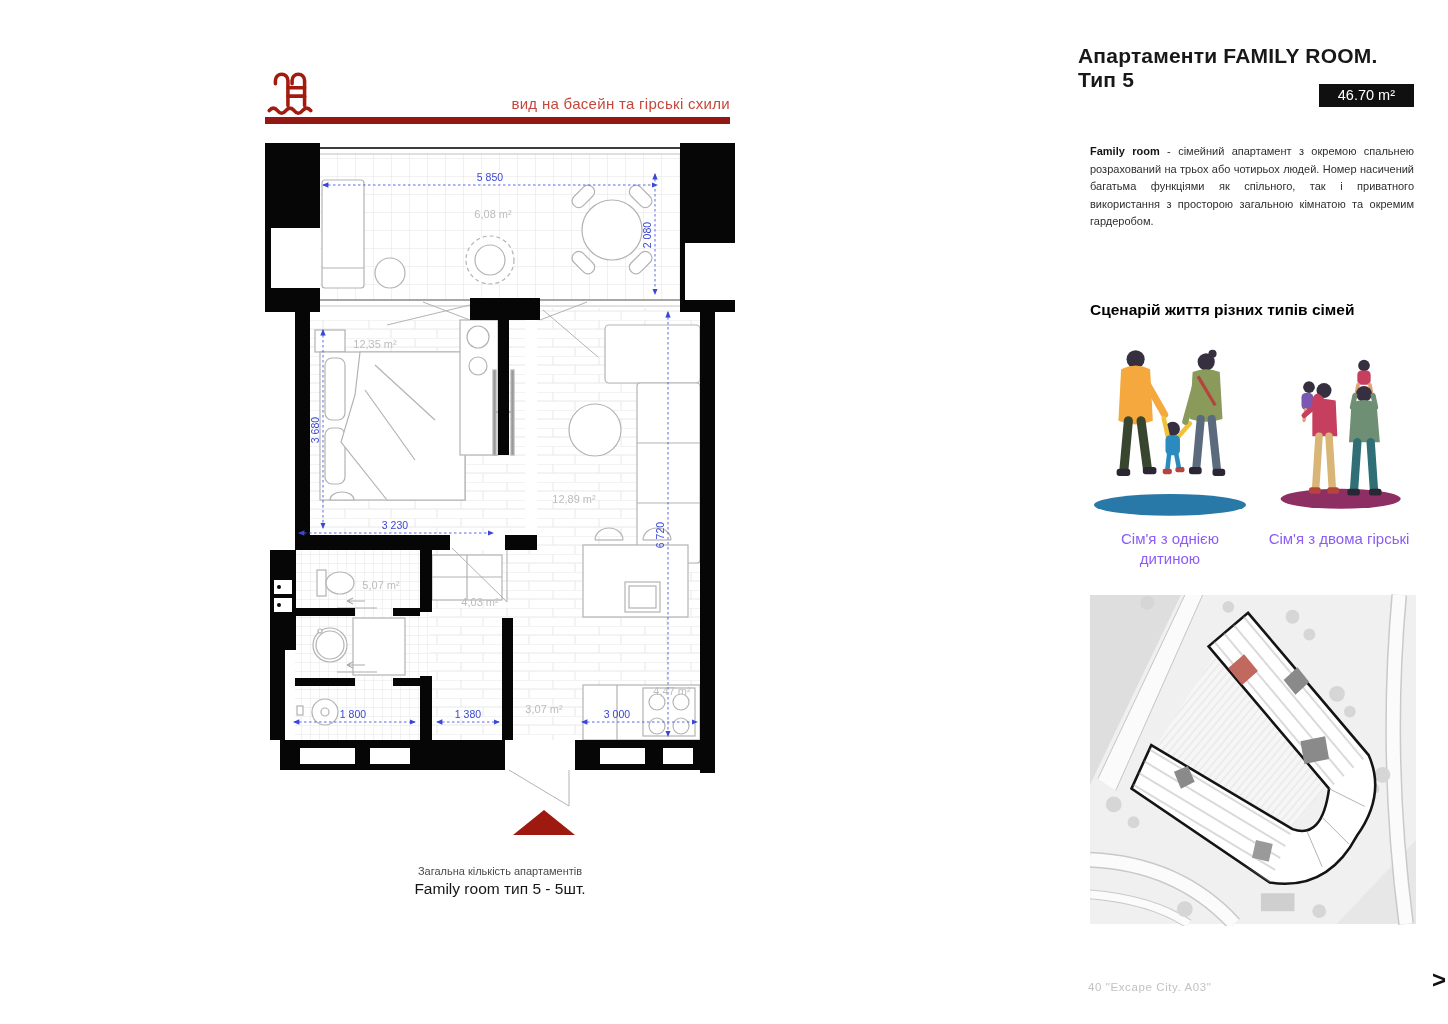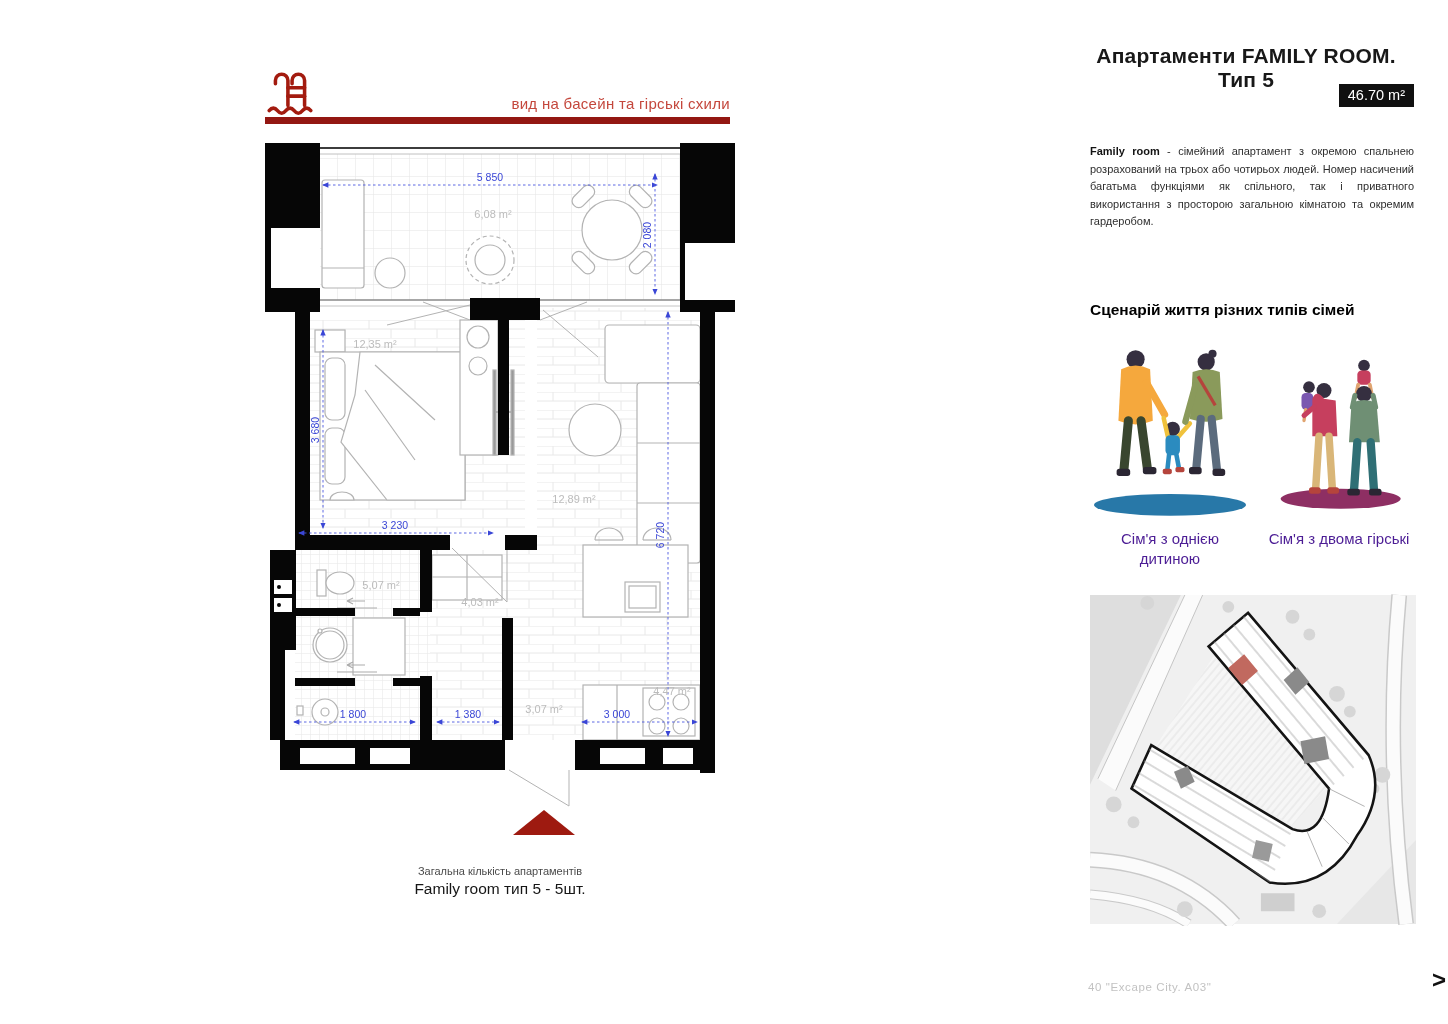--- a/index.html
+++ b/index.html
@@ -14,32 +14,32 @@
     position:absolute;right:0;bottom:12px;font-size:15px;color:#c4473c;letter-spacing:.3px;margin-left:8px;
   }
   .view-bar{position:absolute;left:0;bottom:0;width:100%;height:7px;background:#931712;}
   .plan-wrap{position:absolute;left:265px;top:140px;width:470px;height:700px;}
   .summary{position:absolute;left:265px;top:864px;width:470px;text-align:center;line-height:1.35;}
   .summary .l1{font-size:11px;color:#4a4a4a;}
   .summary .l2{font-size:15.5px;font-weight:normal;color:#161616;}
 
   
   .right-col{position:absolute;left:1078px;top:0;width:336px;}
-  .page-title{position:absolute;top:44px;right:0;width:336px;text-align:center;
+  .page-title{position:absolute;top:44px;right:0;width:336px;text-align:left;
     font-size:21px;font-weight:bold;color:#181818;letter-spacing:.2px;}
   .area-badge{position:absolute;top:84px;right:0;background:#101010;color:#fff;
-    font-size:14.5px;padding:3px 9px 4px;}
+    font-size:14.5px;padding:3px 19px 4px;}
   .description{position:absolute;top:143px;left:12px;width:324px;font-size:11px;
     line-height:17.6px;color:#2e2e2e;text-align:justify;}
   .description .lead{font-weight:bold;color:#131313;}
   .scenario-heading{position:absolute;top:301px;left:12px;font-size:15.5px;font-weight:bold;color:#000000;}
   .families{position:absolute;top:333px;left:6px;width:330px;display:flex;justify-content:space-between;}
   .family{display:flex;flex-direction:column;align-items:center;}
   .family .art{height:190px;}
-  .family .caption{margin-top:6px;font-size:15px;color:#4c1d95;text-align:center;line-height:1.3;width:150px;}
+  .family .caption{margin-top:6px;font-size:15px;color:#8b5cf6;text-align:center;line-height:1.3;width:150px;}
   .site-plan{position:absolute;left:1090px;top:593px;width:326px;height:333px;}
 
   
   .footer-label{position:absolute;left:1088px;top:981px;font-size:11.5px;color:#c2c2c2;letter-spacing:.6px;}
   .next-arrow{position:absolute;right:2px;top:966px;font-size:24px;font-weight:bold;color:#111;cursor:pointer;}
 
   svg text{font-family:"Liberation Sans","DejaVu Sans",sans-serif;}
   .dim-t{font-size:10.5px;fill:#3a46d6;}
   .area-t{font-size:11px;fill:#bcbcbc;}
 </style>

